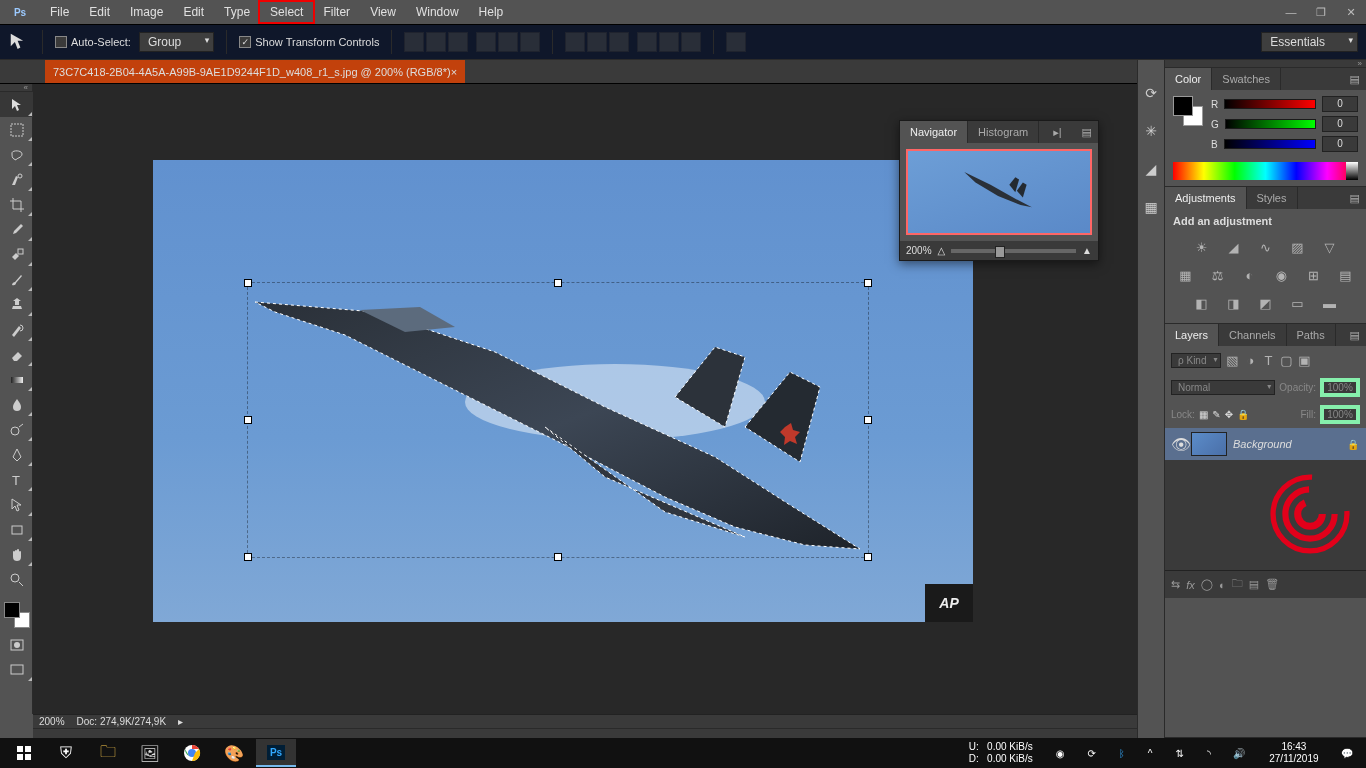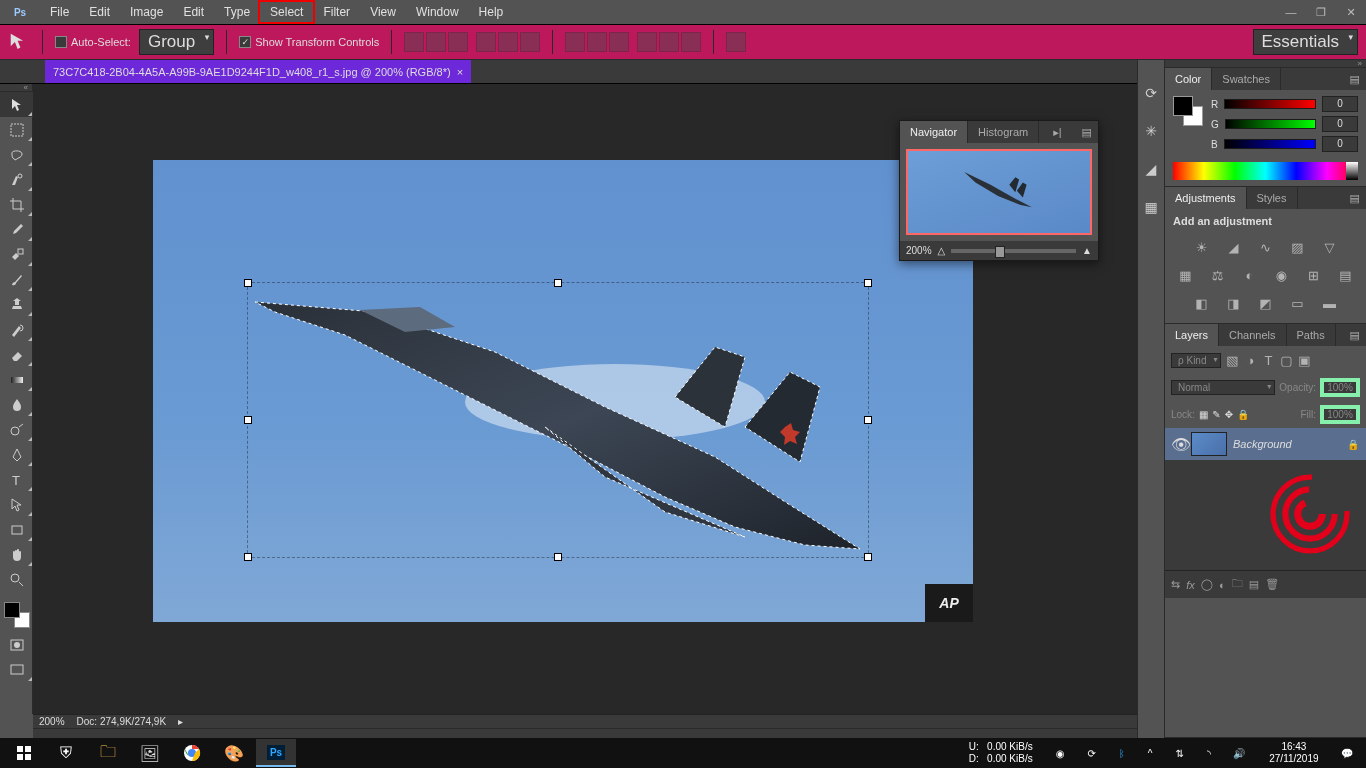--- a/index.html
+++ b/index.html
@@ -4,32 +4,32 @@
 <style>
 * { margin: 0; padding: 0; box-sizing: border-box; font-family: 'Segoe UI', Tahoma, sans-serif; }
 body { background: #535353; color: #ddd; overflow: hidden; width: 1366px; height: 768px; position: relative; }
 .menubar { background: #535353; height: 25px; display: flex; align-items: center; border-bottom: 1px solid #000; }
 .ps-logo { width: 40px; display: flex; align-items: center; justify-content: center; color: #9CCAFF; font-weight: bold; font-size: 14px; }
 .ps-logo span:last-child { font-size: 10px; }
 .menu-item { padding: 3px 10px; font-size: 12px; color: #e0e0e0; cursor: pointer; }
 .menu-item.highlighted { outline: 2px solid #e00; }
 .window-controls { margin-left: auto; display: flex; }
 .win-ctrl { width: 30px; height: 20px; display: flex; align-items: center; justify-content: center; font-size: 11px; color: #bbb; }
-.options-bar { background: #be185d; height: 35px; border-bottom: 1px solid #2a2a2a; display: flex; align-items: center; padding: 0 8px; gap: 8px; }
+.options-bar { background: #0f172a; height: 35px; border-bottom: 1px solid #2a2a2a; display: flex; align-items: center; padding: 0 8px; gap: 8px; }
 .opt-icon { width: 22px; height: 22px; display: flex; align-items: center; justify-content: center; }
 .auto-select { display: flex; align-items: center; gap: 4px; font-size: 11px; }
 .checkbox { width: 12px; height: 12px; border: 1px solid #888; background: #3a3a3a; display:inline-flex; align-items:center; justify-content:center; font-size:9px; }
-.dropdown { background: #3e3e3e; border: 1px solid #222; padding: 2px 18px 2px 8px; font-size: 17px; position: relative; }
+.dropdown { background: #3e3e3e; border: 1px solid #222; padding: 2px 32px 2px 8px; font-size: 12px; position: relative; }
 .dropdown::after { content: '▾'; position: absolute; right: 4px; font-size: 9px; }
 .divider { width: 1px; height: 24px; background: #2a2a2a; margin: 0 4px; }
 .align-btns { display: flex; gap: 2px; }
 .align-btn { width: 20px; height: 20px; border:1px solid #333; background:#4a4a4a; opacity:.45; }
 .workspace-select { margin-left: auto; }
 .tab-bar { background: #3a3a3a; height: 24px; display: flex; align-items: stretch; padding-left: 45px; border-bottom: 1px solid #000; }
-.doc-tab { display: flex; align-items: center; padding: 0 8px; font-size: 11px; background: #6d28d9; color: #ddd; gap:6px; }
+.doc-tab { display: flex; align-items: center; padding: 0 8px; font-size: 11px; background: #c2410c; color: #ddd; }
 .doc-tab .close { font-size: 11px; }
 .main-area { position: absolute; top: 84px; left: 33px; right: 229px; bottom: 54px; background: #282828; overflow: hidden; }
 .canvas-viewport { position: absolute; top: 76px; left: 120px; width: 820px; height: 462px; overflow:hidden; }
 .canvas-sky { position:absolute; inset:0; background: linear-gradient(180deg,#6191cf 0%,#6b9bd3 60%, #80a8d6 100%); }
 .plane { position:absolute; left:92px; top:117px; width:627px; height:284px; }
 .plane svg { width:100%; height:100%; display:block; }
 .selection-bb { position:absolute; left:94px; top:122px; width:622px; height:276px; border:1px dashed rgba(0,0,0,.35); pointer-events:none; }
 .handle { position:absolute; width:8px; height:8px; border:1px solid #000; background:#fff; }
 .hTL{left:-4px;top:-4px}.hTR{right:-4px;top:-4px}.hBL{left:-4px;bottom:-4px}.hBR{right:-4px;bottom:-4px}
 .hTC{left:50%;top:-4px;margin-left:-4px}.hBC{left:50%;bottom:-4px;margin-left:-4px}

